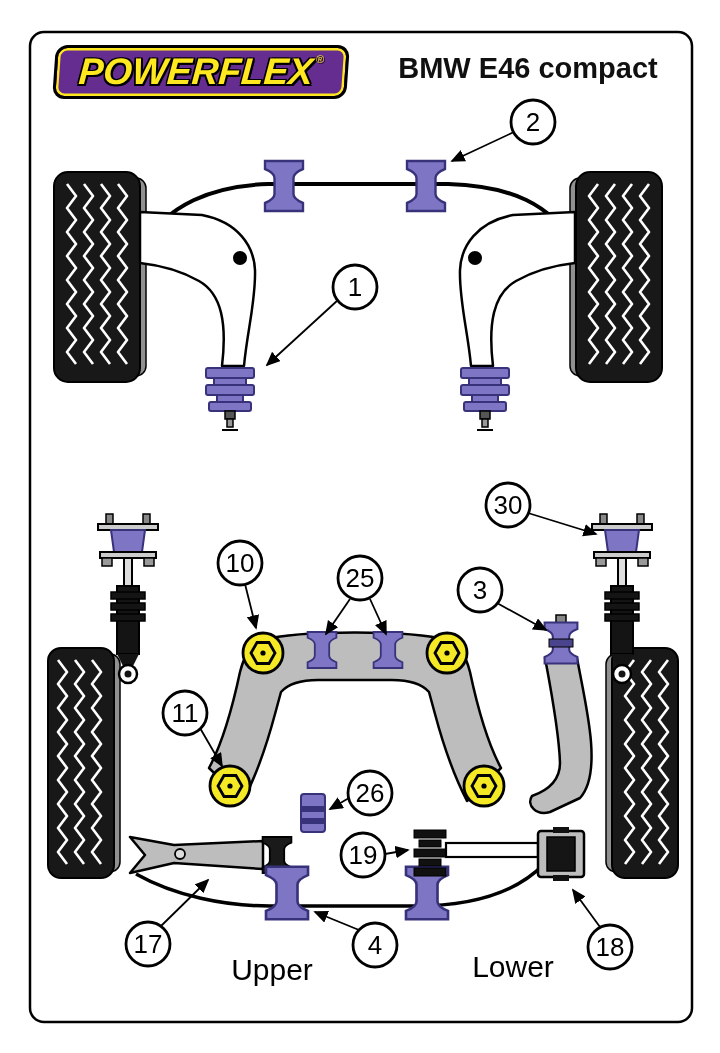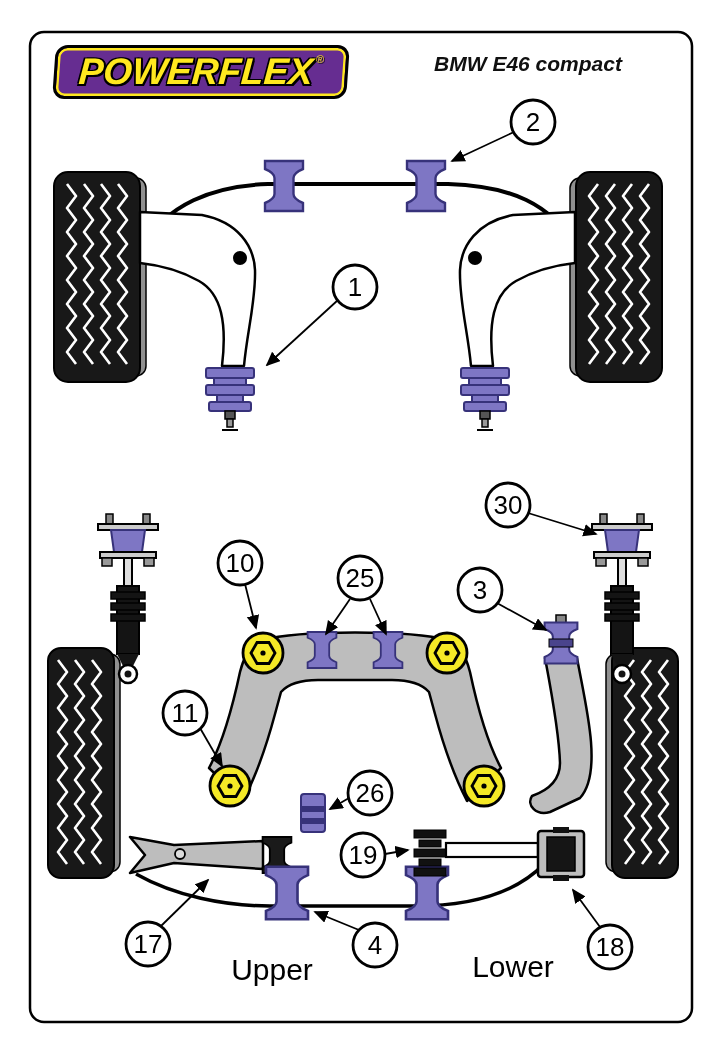--- a/index.html
+++ b/index.html
@@ -14,21 +14,21 @@
         box-shadow:inset 0 0 0 2.5px #FFE81F;
         display:flex;align-items:center;justify-content:center;
         transform:skewX(-4deg);}
   .logo-text{font-style:italic;font-weight:bold;font-size:37px;color:#FFE81F;
         letter-spacing:0;
         text-shadow:2px 2px 0 #000,-1.5px -1.5px 0 #000,1.5px -1.5px 0 #000,
                     -1.5px 1.5px 0 #000,2px 0 0 #000,0 2px 0 #000;}
   .logo-reg{font-size:11px;color:#FFE81F;align-self:flex-start;margin:5px 0 0 2px;
         text-shadow:1px 1px 0 #000;}
   .page-title{position:absolute;left:362px;top:52px;width:332px;text-align:center;
-        font-weight:bold;font-size:21px;color:#101010;font-style:italic;}
+        font-weight:bold;font-size:29px;color:#101010;}
 </style>
 </head>
 <body>
 
 <div class="logo">
   <span class="logo-text">POWERFLEX</span>
   <span class="logo-reg">®</span>
 </div>
 
 <div class="page-title">BMW E46 compact</div>

